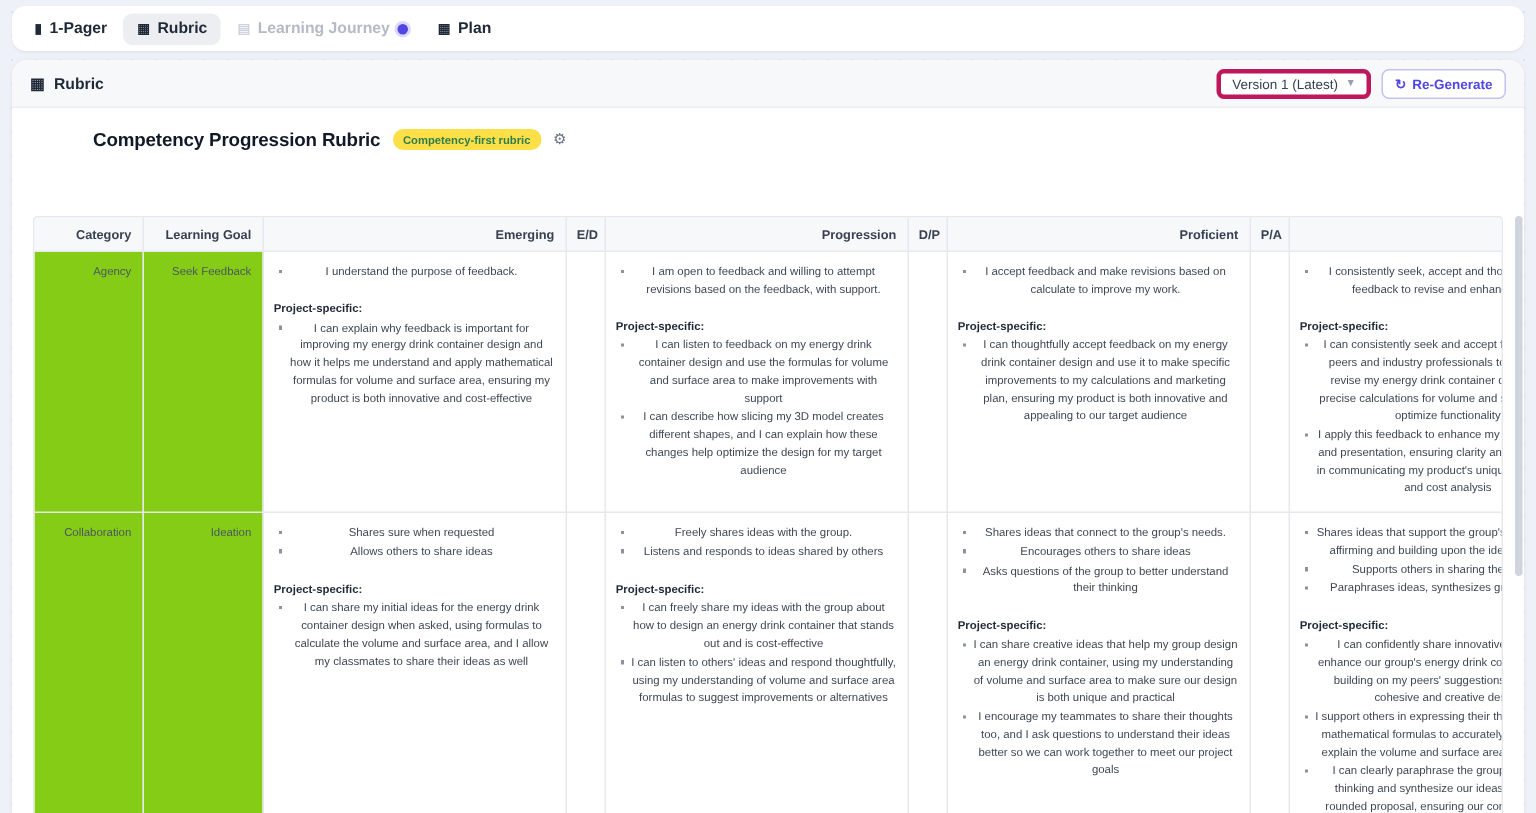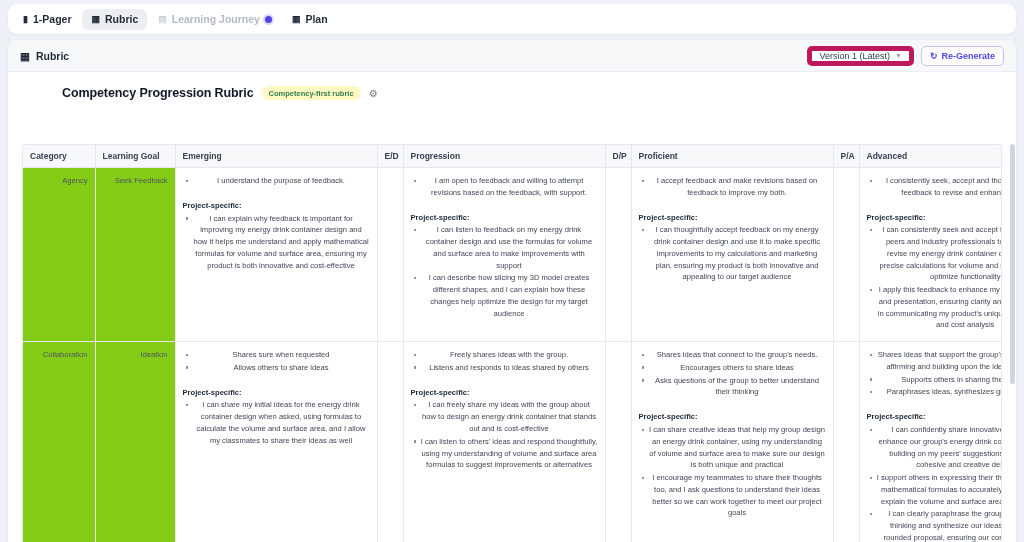--- a/index.html
+++ b/index.html
@@ -77,21 +77,21 @@
     color: #1f2937;
     display: flex;
     align-items: center;
     gap: 6px;
   }
   .card-head .spacer { flex: 1; }
   .version-select {
     display: flex; align-items: center; gap: 5px;
     height: 20px;
     padding: 0 7px;
-    border: 5px solid #be185d;
+    border: 3px solid #be185d;
     border-radius: 5px;
     background: #fff;
     font-size: 9px;
     color: #344054;
     cursor: pointer;
     white-space: nowrap;
   }
   .chev { font-size: 7px; color: #98a1b0; }
   .regen-btn {
     display: flex; align-items: center; gap: 4px;
@@ -116,21 +116,21 @@
     padding: 14px 14px 11px 14px;
     margin-left: 40px;
   }
   .rubric-title {
     font-size: 12.5px;
     font-weight: bold;
     color: #111827;
     letter-spacing: -.1px;
   }
   .badge {
-    background: #fef9c3;
+    background: #fde047;
     color: #2e7d4f;
     font-size: 7.5px;
     font-weight: bold;
     padding: 2.5px 7px;
     border-radius: 9px;
     white-space: nowrap;
   }
   .gear { font-size: 10px; color: #6b7280; cursor: pointer; }
 
   
@@ -147,21 +147,21 @@
     border-collapse: collapse;
     table-layout: fixed;
   }
   thead th {
     background: #f7f8fa;
     border-bottom: 1px solid #e6e8ee;
     border-right: 1px solid #e6e8ee;
     font-size: 8.5px;
     font-weight: bold;
     color: #374151;
-    text-align: left;
+    text-align: right;
     padding: 6px 7px;
     height: 19px;
     vertical-align: middle;
   }
   thead th:last-child { border-right: none; }
   tbody td {
     border-bottom: 1px solid #e6e8ee;
     border-right: 1px solid #e6e8ee;
     vertical-align: top;
     padding: 7px 7px 9px 7px;
@@ -308,21 +308,21 @@
               </ul>
               <div class="ps-label">Project-specific:</div>
               <ul class="bul">
                 <li>I can listen to feedback on my energy drink container design and use the formulas for volume and surface area to make improvements with support</li>
                 <li>I can describe how slicing my 3D model creates different shapes, and I can explain how these changes help optimize the design for my target audience</li>
               </ul>
             </td>
             <td class="narrow"></td>
             <td>
               <ul class="bul">
-                <li>I accept feedback and make revisions based on feedback to improve my both.</li>
+                <li>I accept feedback and make revisions based on calculate to improve my work.</li>
               </ul>
               <div class="ps-label">Project-specific:</div>
               <ul class="bul">
                 <li>I can thoughtfully accept feedback on my energy drink container design and use it to make specific improvements to my calculations and marketing plan, ensuring my product is both innovative and appealing to our target audience</li>
               </ul>
             </td>
             <td class="narrow"></td>
             <td>
               <ul class="bul">
                 <li>I consistently seek, accept and thoughtfully use feedback to revise and enhance work.</li>

